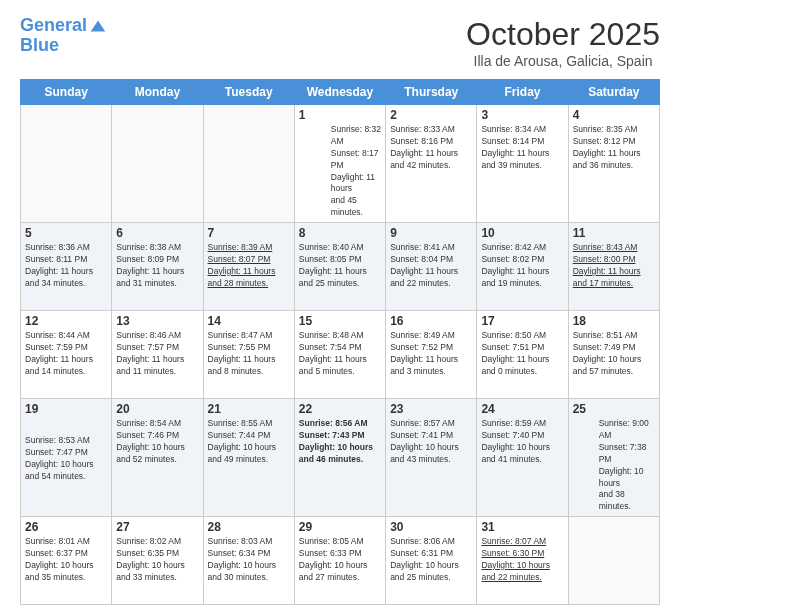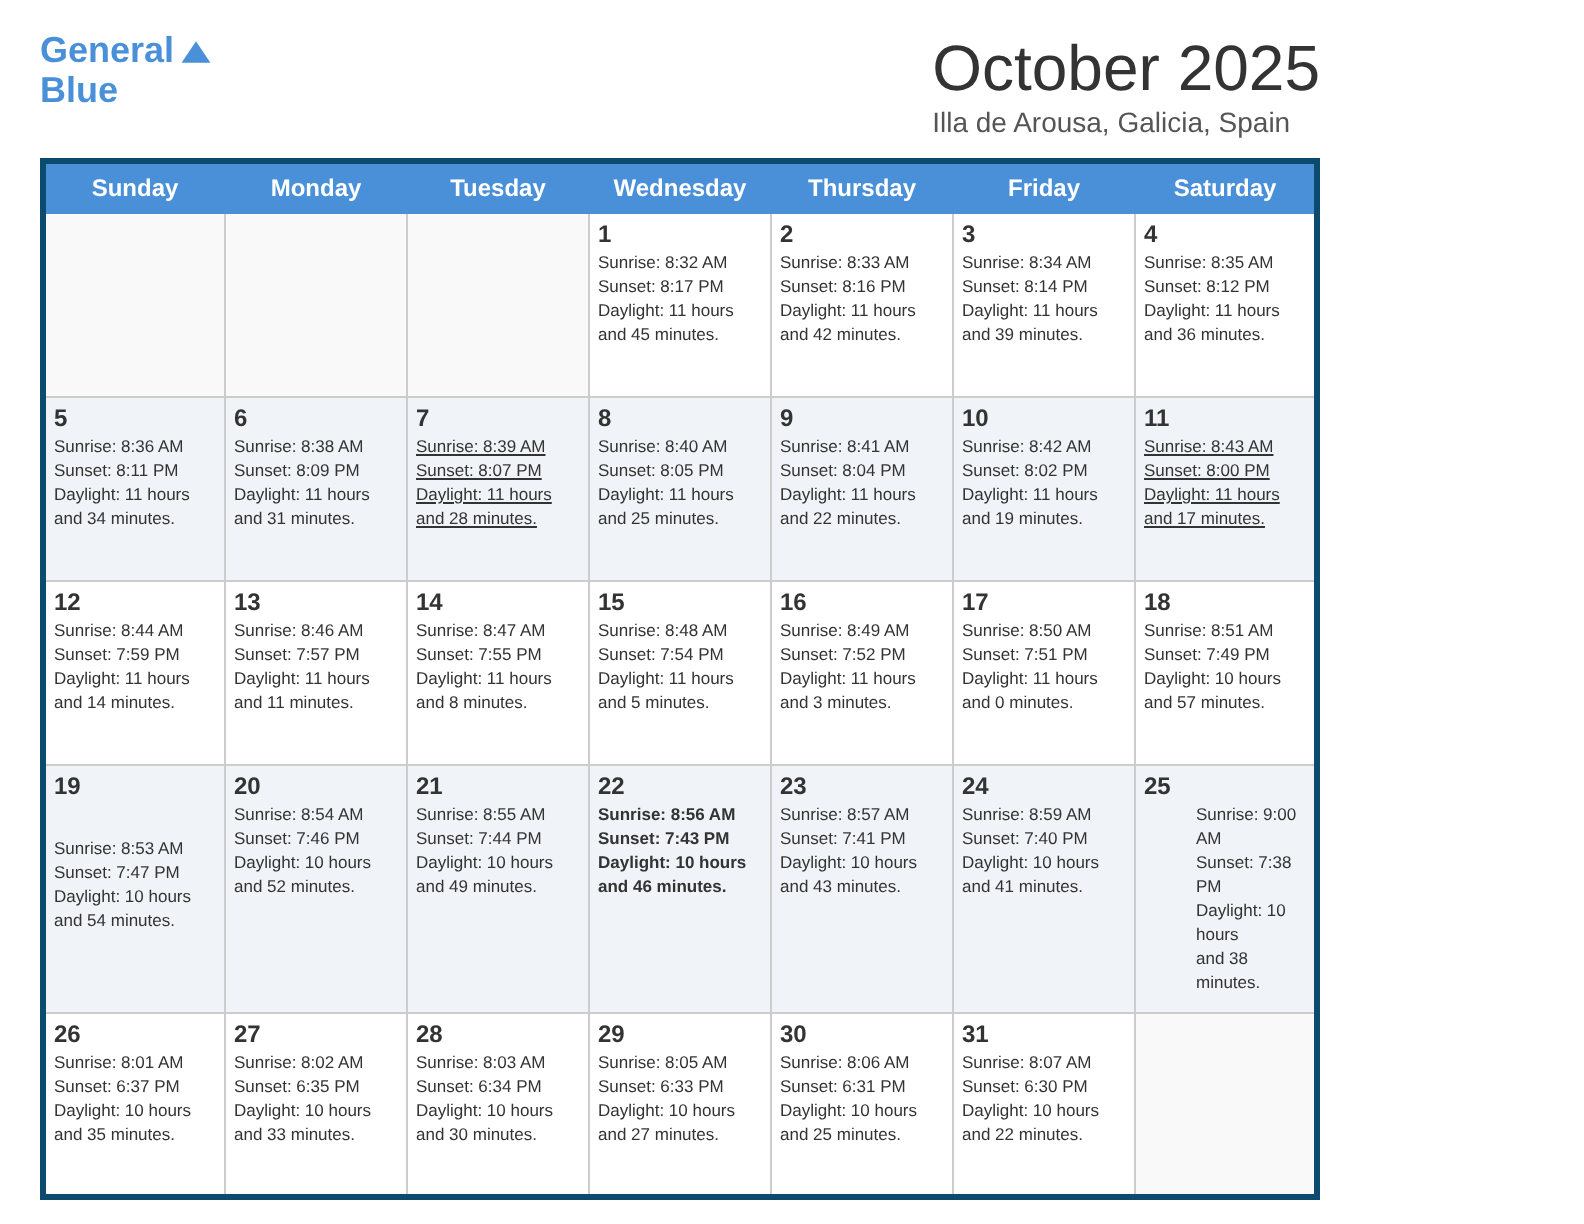--- a/index.html
+++ b/index.html
@@ -35,34 +35,34 @@
     }
     .logo-text span {
       color: #4a90d9;
     }
     .logo-icon {
       width: 18px;
       height: 18px;
       margin-left: 2px;
     }
     .title-block {
-      text-align: left;
+      text-align: center;
     }
     .month-title {
       font-size: 32px;
       color: #333;
       font-weight: normal;
     }
     .location {
       font-size: 14px;
       color: #555;
     }
     .calendar {
       flex: 1;
-      border: 3px solid #0c4a6e;
+      border: 1px solid #0c4a6e;
       border-collapse: collapse;
       width: 100%;
       table-layout: fixed;
     }
     .calendar th {
       background: #4a90d9;
       color: #fff;
       font-size: 12px;
       font-weight: bold;
       padding: 5px 4px;
@@ -133,21 +133,21 @@
         <th>Saturday</th>
       </tr>
     </thead>
     <tbody id="calendar-body">
     <tr>
           <td class="empty"></td>
           <td class="empty"></td>
           <td class="empty"></td>
           <td>
             <span class="day-number">1</span>
-            <div class="day-info" style="white-space: pre-line;">Sunrise: 8:32 AM
+            <div class="day-info" style="white-space: pre-line; margin-left: 32px;">Sunrise: 8:32 AM
 Sunset: 8:17 PM
 Daylight: 11 hours
 and 45 minutes.</div>
           </td>
           <td>
             <span class="day-number">2</span>
             <div class="day-info" style="white-space: pre-line;">Sunrise: 8:33 AM
 Sunset: 8:16 PM
 Daylight: 11 hours
 and 42 minutes.</div>
@@ -351,21 +351,21 @@
           </td>
           <td>
             <span class="day-number">30</span>
             <div class="day-info" style="white-space: pre-line;">Sunrise: 8:06 AM
 Sunset: 6:31 PM
 Daylight: 10 hours
 and 25 minutes.</div>
           </td>
           <td>
             <span class="day-number">31</span>
-            <div class="day-info" style="white-space: pre-line;">Sunrise: 8:07 AM
+            <div class="day-info" style="white-space: pre-line; text-decoration: underline;">Sunrise: 8:07 AM
 Sunset: 6:30 PM
 Daylight: 10 hours
 and 22 minutes.</div>
           </td>
           <td class="empty"></td>
         </tr>
       </tbody>
   </table>
 </div>
 

